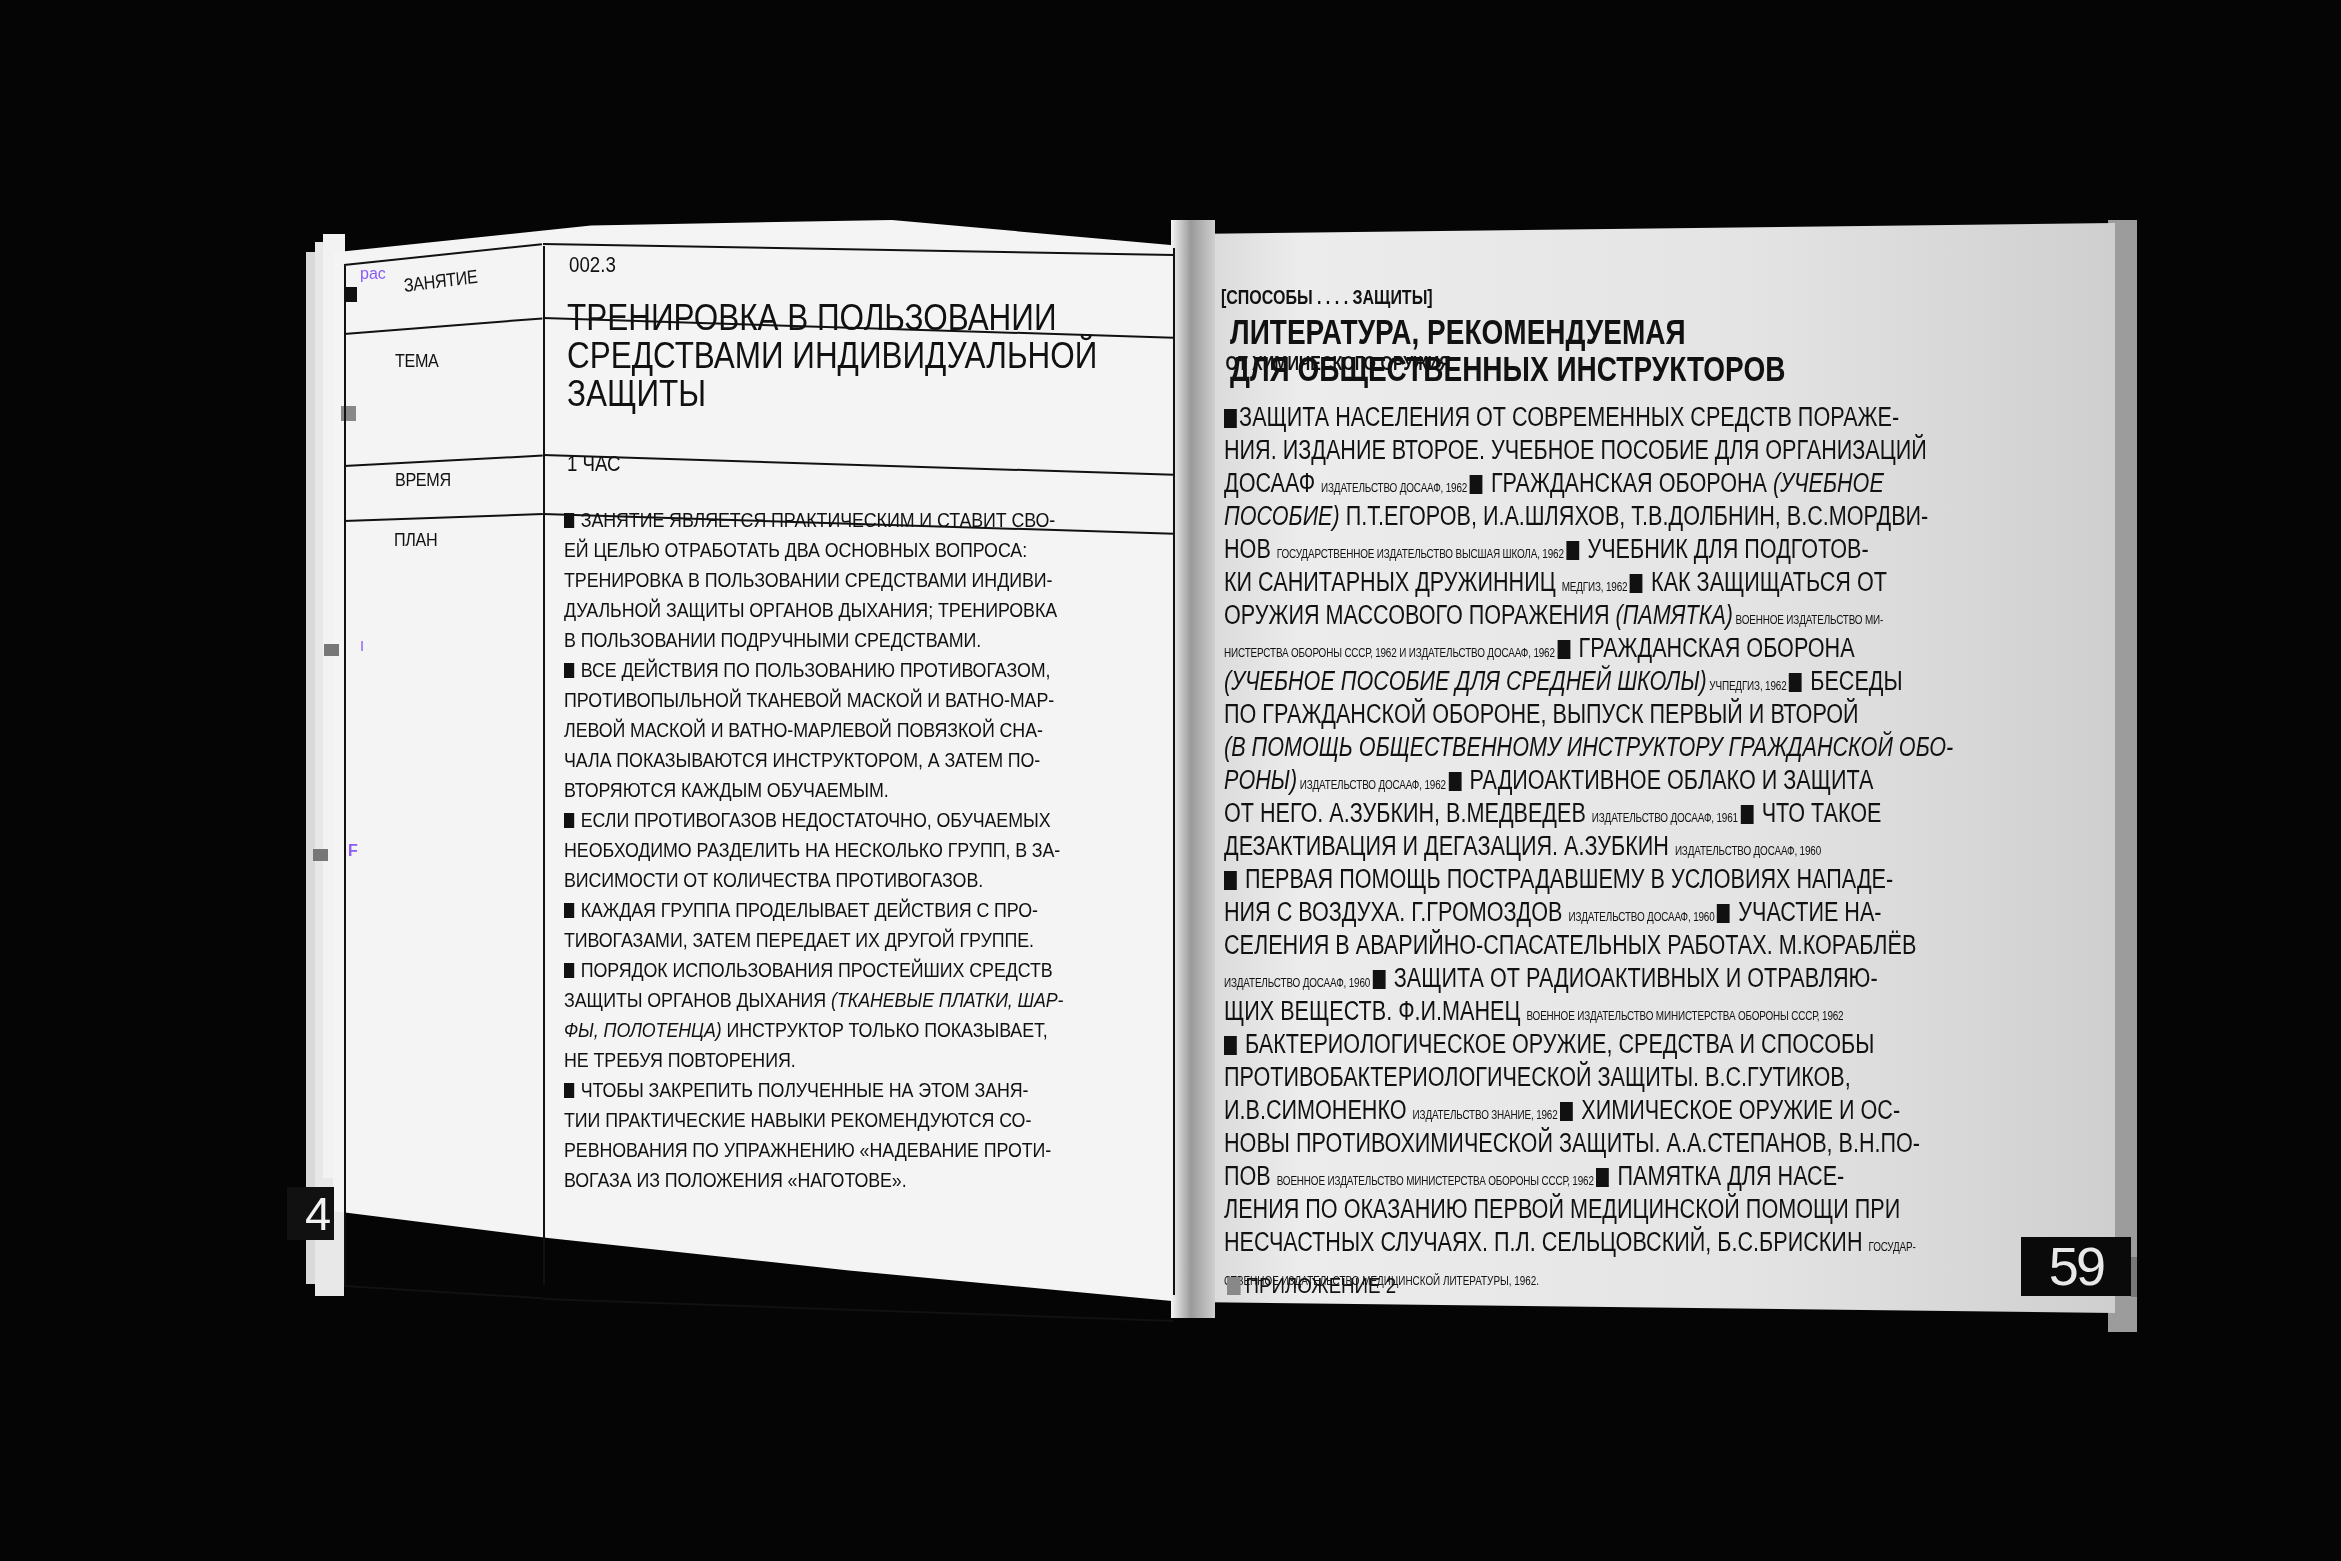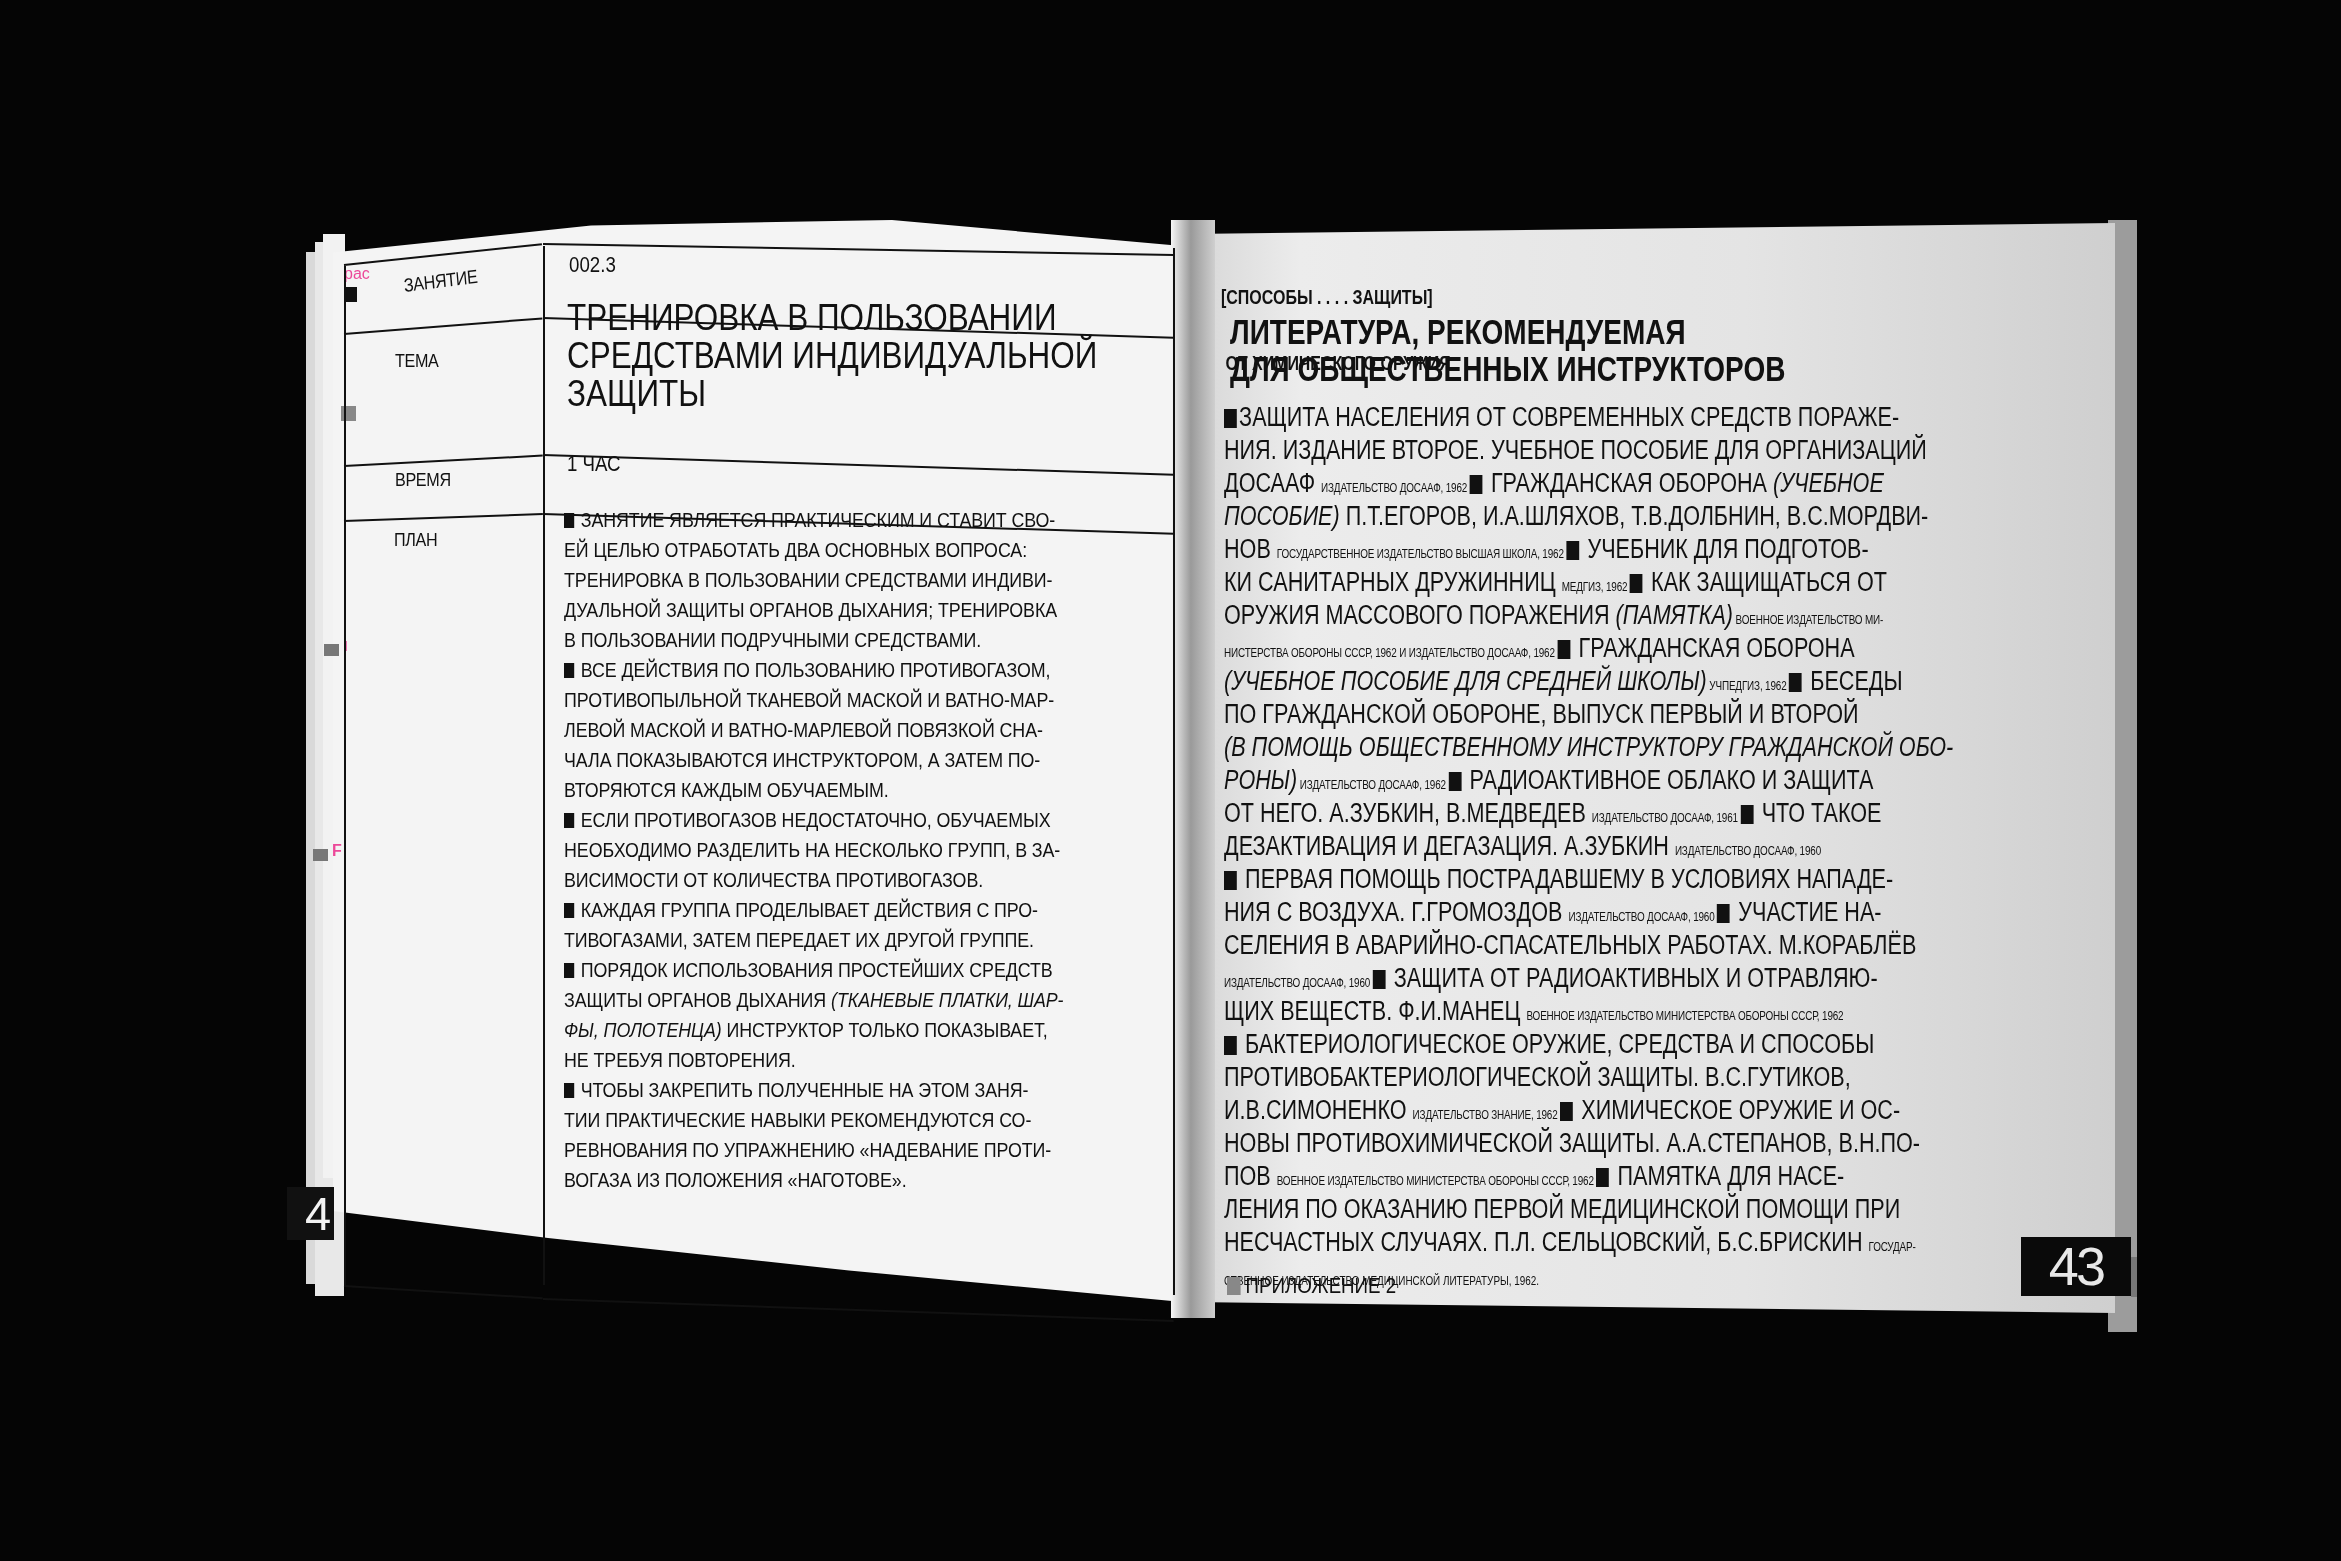--- a/index.html
+++ b/index.html
@@ -30,21 +30,21 @@
   .vline { position:absolute; width:2.2px; background:#111; }
   .lbl { position:absolute; font-size:19px; letter-spacing:-0.4px; transform:scaleX(0.85); transform-origin:left top; }
   .val { position:absolute; font-size:22px; transform:scaleX(0.85); transform-origin:left top; }
   .topic { position:absolute; font-size:37px; line-height:38px; transform:scaleX(0.85); transform-origin:left top; width:659px; }
   .plan { position:absolute; left:212px; top:278px; width:681px; font-size:21px; line-height:30px;
           transform:scaleX(0.85); transform-origin:left top; letter-spacing:-0.1px; }
   .plan p { margin:0; }
   .sq { display:inline-block; width:12.4px; height:14.6px; background:#111; margin-right:7.3px; vertical-align:-0.7px; }
   .sq-gray { display:inline-block; width:16px; height:16px; background:#777; }
 
-  .margin-frag { position:absolute; font-size:16px; color:#ec4899; }
+  .margin-frag { position:absolute; font-size:16px; color:#8b5cf6;padding-left:16px; }
   .pnum-left { left:287px; top:1187px; width:47px; height:53px; background:#111; color:#f2f2f2;
     font-size:47px; line-height:53px; text-align:right; padding-right:2.9px; box-sizing:border-box; }
 
   .r-header { left:1221px; top:242px; font-size:20.5px; font-weight:bold; line-height:22px;
     transform:scaleX(0.78); transform-origin:left top; white-space:pre; }
   .r-title { left:1230px; top:313px; font-size:35px; font-weight:bold; line-height:37px;
     transform:scaleX(0.8); transform-origin:left top; white-space:nowrap; }
   .r-body { left:1224px; top:401px; width:973px; font-size:27px; line-height:33px;
     transform:scaleX(0.8); transform-origin:left top; }
   .r-body .line { white-space:nowrap; height:33px; }
@@ -152,15 +152,15 @@
     <div class="line"><span>НОВЫ ПРОТИВОХИМИЧЕСКОЙ ЗАЩИТЫ. А.А.СТЕПАНОВ, В.Н.ПО-</span></div>
     <div class="line"><span>ПОВ </span><span class="pub">ВОЕННОЕ ИЗДАТЕЛЬСТВО МИНИСТЕРСТВА ОБОРОНЫ  СССР, 1962 </span><span class="sq"></span><span> ПАМЯТКА ДЛЯ НАСЕ-</span></div>
     <div class="line"><span>ЛЕНИЯ ПО ОКАЗАНИЮ ПЕРВОЙ МЕДИЦИНСКОЙ ПОМОЩИ ПРИ</span></div>
     <div class="line"><span>НЕСЧАСТНЫХ СЛУЧАЯХ. П.Л. СЕЛЬЦОВСКИЙ, Б.С.БРИСКИН </span><span class="pub">ГОСУДАР-</span></div>
     <div class="last">СТВЕННОЕ ИЗДАТЕЛЬСТВО МЕДИЦИНСКОЙ ЛИТЕРАТУРЫ, 1962.</div>
   </div>
 
 <div class="abs r-footer">
   <span class="sq-gray"></span><span>ПРИЛОЖЕНИЕ 2</span>
 </div>
-<div class="abs pnum-right">43</div>
+<div class="abs pnum-right">59</div>
 <div class="abs pnum-right-tab"></div>
 
 
 </body></html>

